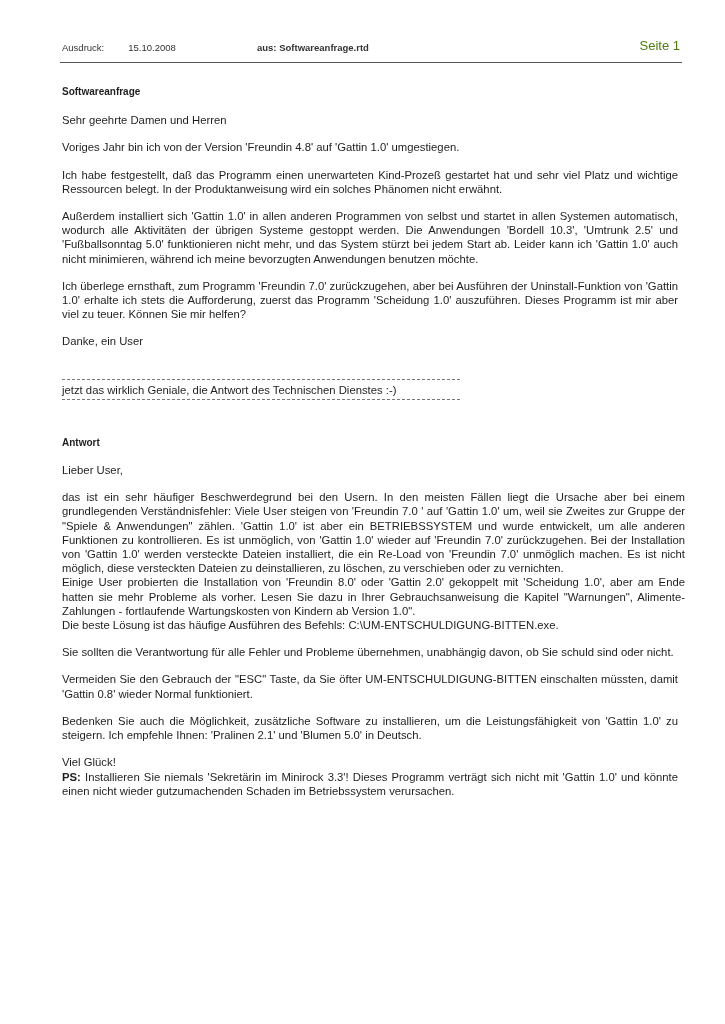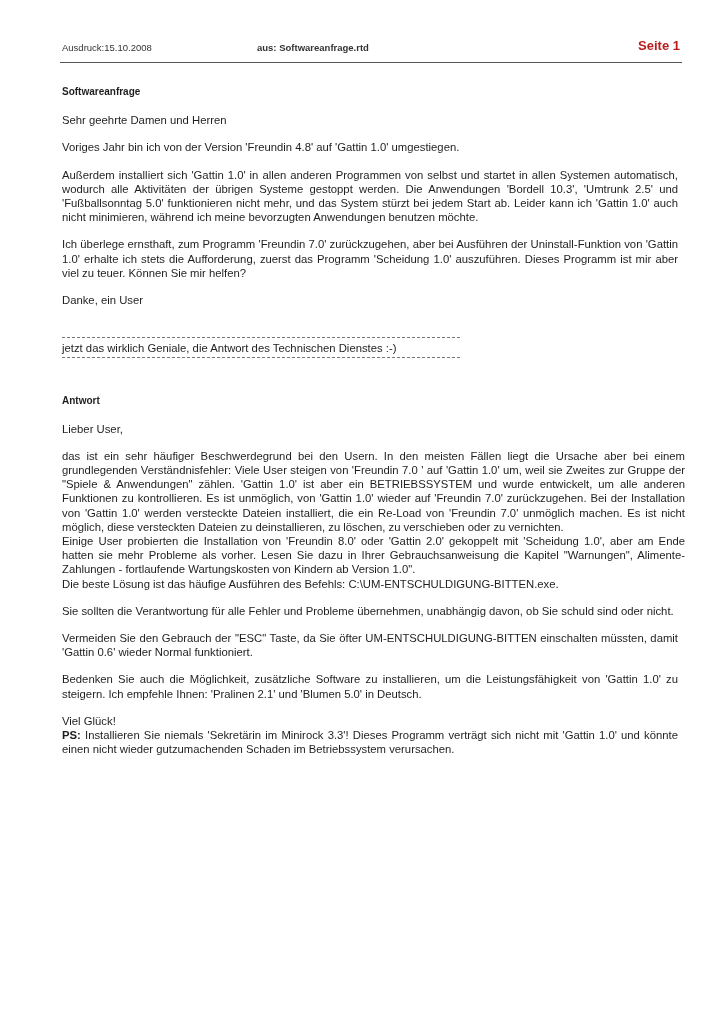--- a/index.html
+++ b/index.html
@@ -9,23 +9,23 @@
       font-family: "Liberation Sans", "DejaVu Sans", sans-serif;
       color: #1e1e1e;
       position: relative;
     }
     .page { position: absolute; left: 0; top: 0; width: 725px; height: 1024px; }
     .header {
       position: absolute; left: 62px; top: 38px; width: 620px; height: 20px;
       font-size: 9.5px; color: #333;
     }
     .header .printed { position: absolute; left: 0; top: 4px; }
-    .header .printed .date { margin-left: 0; }
+    .header .printed .date { margin-left: 24px; }
     .header .source { position: absolute; left: 195px; top: 4px; font-weight: bold; }
-    .header .pageno { position: absolute; right: 2px; top: 0px; font-weight: bold; font-size: 13px; color: #b91c1c; }
+    .header .pageno { position: absolute; right: 2px; top: 0px; font-weight: normal; font-size: 13px; color: #4d7c0f; }
     .header-rule {
       position: absolute; left: 60px; top: 62px; width: 622px; height: 1px;
       background: #555;
     }
     .content {
       position: absolute; left: 62px; top: 85px; width: 623px;
       font-size: 11.3px; line-height: 14.2px;
     }
     .title { font-weight: bold; font-size: 10px; margin: 0 0 14px 0; }
     p { margin: 0 7px 13px 0; text-align: justify; }
@@ -47,34 +47,35 @@
     </span>
     <span class="source">aus: Softwareanfrage.rtd</span>
     <span class="pageno">Seite 1</span>
   </div>
   <div class="header-rule"></div>
 
   <div class="content">
     <div class="title">Softwareanfrage</div>
     <p>Sehr geehrte Damen und Herren</p>
     <p>Voriges Jahr bin ich von der Version 'Freundin 4.8' auf 'Gattin 1.0' umgestiegen.</p>
+    <p>Ich habe festgestellt, daß das Programm einen unerwarteten Kind-Prozeß gestartet hat und sehr viel Platz und wichtige Ressourcen belegt. In der Produktanweisung wird ein solches Phänomen nicht erwähnt.</p>
     <p>Außerdem installiert sich 'Gattin 1.0' in allen anderen Programmen von selbst und startet in allen Systemen automatisch, wodurch alle Aktivitäten der übrigen Systeme gestoppt werden. Die Anwendungen 'Bordell 10.3', 'Umtrunk 2.5' und 'Fußballsonntag 5.0' funktionieren nicht mehr, und das System stürzt bei jedem Start ab. Leider kann ich 'Gattin 1.0' auch nicht minimieren, während ich meine bevorzugten Anwendungen benutzen möchte.</p>
     <p>Ich überlege ernsthaft, zum Programm 'Freundin 7.0' zurückzugehen, aber bei Ausführen der Uninstall-Funktion von 'Gattin 1.0' erhalte ich stets die Aufforderung, zuerst das Programm 'Scheidung 1.0' auszuführen. Dieses Programm ist mir aber viel zu teuer. Können Sie mir helfen?</p>
     <p class="tight">Danke, ein User</p>
 
     <div class="sep-block">
       <div class="sep"></div>
       <div class="sep-text">jetzt das wirklich Geniale, die Antwort des Technischen Dienstes  :-)</div>
       <div class="sep"></div>
     </div>
 
     <div class="answer-title">Antwort</div>
     <p>Lieber User,</p>
     <p class="tight">das ist ein sehr häufiger Beschwerdegrund bei den Usern. In den meisten Fällen liegt die Ursache aber bei einem grundlegenden Verständnisfehler: Viele User steigen von 'Freundin 7.0 ' auf 'Gattin 1.0' um, weil sie Zweites zur Gruppe der "Spiele &amp; Anwendungen" zählen. 'Gattin 1.0' ist aber ein BETRIEBSSYSTEM und wurde entwickelt, um alle anderen Funktionen zu kontrollieren. Es ist unmöglich, von 'Gattin 1.0' wieder auf 'Freundin 7.0' zurückzugehen. Bei der Installation von 'Gattin 1.0' werden versteckte Dateien installiert, die ein Re-Load von 'Freundin 7.0' unmöglich machen. Es ist nicht möglich, diese versteckten Dateien zu deinstallieren, zu löschen, zu verschieben oder zu vernichten.</p>
     <p class="tight">Einige User probierten die Installation von 'Freundin 8.0' oder 'Gattin 2.0' gekoppelt mit 'Scheidung 1.0', aber am Ende hatten sie mehr Probleme als vorher. Lesen Sie dazu in Ihrer Gebrauchsanweisung die Kapitel "Warnungen", Alimente-Zahlungen - fortlaufende Wartungskosten von Kindern ab Version 1.0".</p>
     <p>Die beste Lösung ist das häufige Ausführen des Befehls: C:\UM-ENTSCHULDIGUNG-BITTEN.exe.</p>
     <p>Sie sollten die Verantwortung für alle Fehler und Probleme übernehmen, unabhängig davon, ob Sie schuld sind oder nicht.</p>
-    <p>Vermeiden Sie den Gebrauch der "ESC" Taste, da Sie öfter UM-ENTSCHULDIGUNG-BITTEN einschalten müssten, damit 'Gattin 0.6' wieder Normal funktioniert.</p>
+    <p>Vermeiden Sie den Gebrauch der "ESC" Taste, da Sie öfter UM-ENTSCHULDIGUNG-BITTEN einschalten müssten, damit 'Gattin 0.8' wieder Normal funktioniert.</p>
     <p>Bedenken Sie auch die Möglichkeit, zusätzliche Software zu installieren, um die Leistungsfähigkeit von 'Gattin 1.0' zu steigern. Ich empfehle Ihnen: 'Pralinen 2.1' und 'Blumen 5.0' in Deutsch.</p>
     <p class="tight">Viel Glück!</p>
     <p><span class="ps-label">PS:</span><span> Installieren Sie niemals 'Sekretärin im Minirock 3.3'! Dieses Programm verträgt sich nicht mit 'Gattin 1.0' und könnte einen nicht wieder gutzumachenden Schaden im Betriebssystem verursachen.</span></p>
   </div>
 </div>
 
 </body></html>

